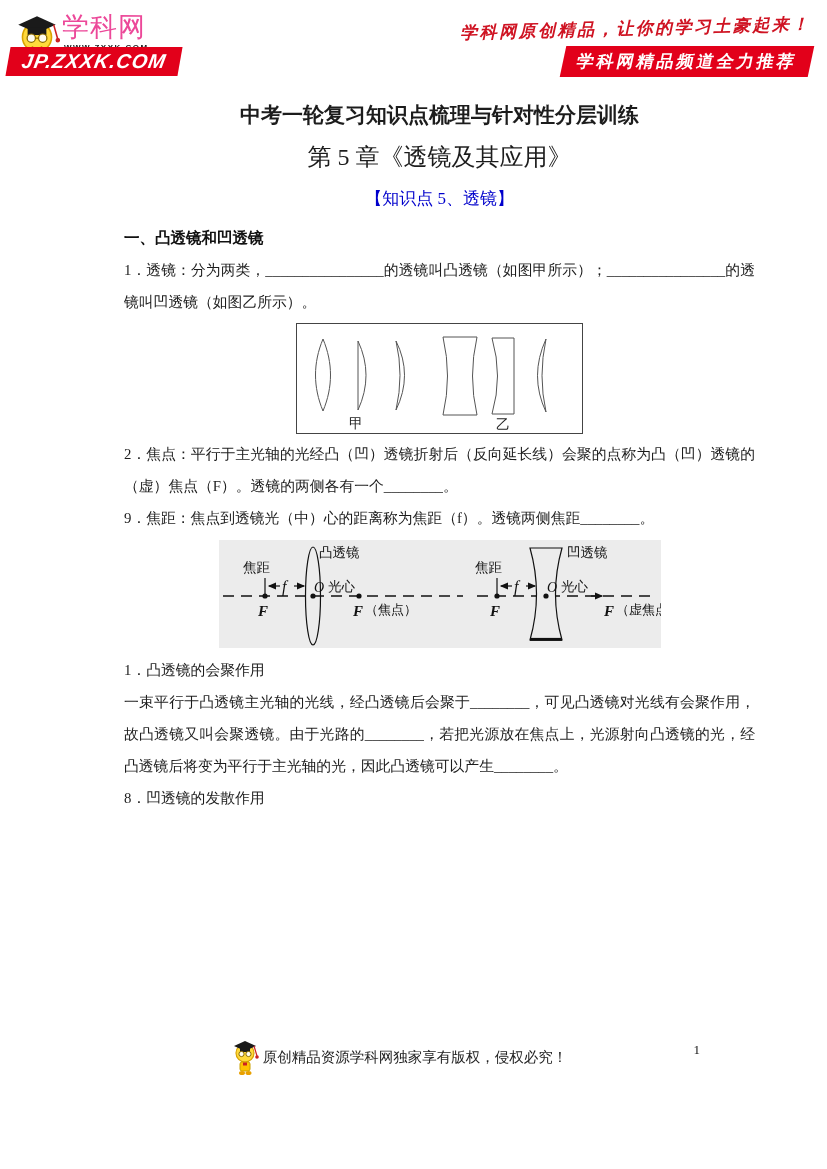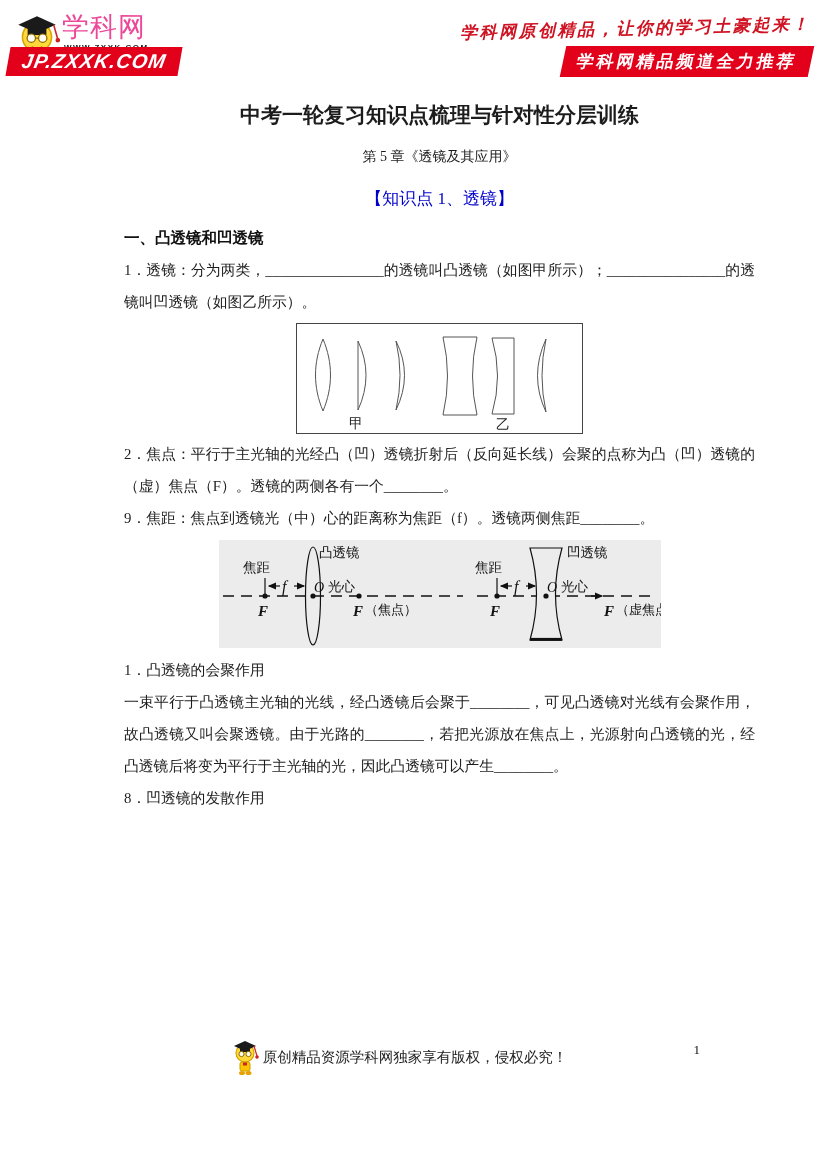--- a/index.html
+++ b/index.html
@@ -28,21 +28,21 @@
     letter-spacing:2.5px;transform:rotate(-1.5deg);white-space:nowrap;
   }
   .slogan-badge{
     position:absolute;right:16px;top:46px;background:#e2001a;transform:skewX(-12deg);
     padding:4px 14px;
   }
   .slogan-badge span{display:block;color:#fff;font-family:var(--sans);font-weight:bold;font-size:17px;letter-spacing:3px;white-space:nowrap;}
   
   .main{position:absolute;left:88px;top:100px;width:631px;margin-left:36px;}
   .title{text-align:center;font-weight:bold;font-size:21px;line-height:30px;margin:0 0 13px 0;}
-  .subtitle{text-align:center;font-size:14px;line-height:28px;margin:0 0 15px 0;}
+  .subtitle{text-align:center;font-size:24px;line-height:28px;margin:0 0 15px 0;}
   .kp{text-align:center;font-size:17px;line-height:26px;margin:0 0 10px 0;color:#0000cc;}
   .sec{font-family:Liberation Sans, sans-serif;font-weight:bold;font-size:15.5px;line-height:32px;margin:0;color:#111;}
   .sec2{margin-top:16px;}
   p.body{font-size:14.8px;line-height:32px;margin:0;text-align:justify;word-break:break-all;}
   .fig{display:block;margin:5px auto 4px auto;}
   .fig2wrap{margin:6px auto 2px auto;width:442px;}
   
   .footer{position:absolute;left:0;top:1036px;width:798px;display:flex;justify-content:center;align-items:center;}
   .footer svg{display:block;margin-right:2px;}
   .copyright{font-size:14.5px;color:#222;}
@@ -75,21 +75,21 @@
   </div>
   <div class="slogan-script">学科网原创精品，让你的学习土豪起来！</div>
   <div class="slogan-badge">
     <span>学科网精品频道全力推荐</span>
   </div>
 </div>
 
 <div class="main">
   <h1 class="title">中考一轮复习知识点梳理与针对性分层训练</h1>
   <div class="subtitle">第 5 章《透镜及其应用》</div>
-  <div class="kp">【知识点 1、透镜】</div>
+  <div class="kp">【知识点 5、透镜】</div>
 
   <div class="sec">一、凸透镜和凹透镜</div>
   <p class="body">1．透镜：分为两类，________________的透镜叫凸透镜（如图甲所示）；________________的透镜叫凹透镜（如图乙所示）。</p>
 
   <svg class="fig" width="287" height="111" viewBox="0 0 287 111">
     <rect x="0.5" y="0.5" width="286" height="110" fill="#fff" stroke="#444"></rect>
     <path d="M27,16 C37,40 37,64 27,88 C17,64 17,40 27,16 Z" fill="none" stroke="#555"></path>
     <path d="M62,18 L62,87 Q78,52 62,18 Z" fill="none" stroke="#555"></path>
     <path d="M100,18 Q117,52 100,87 Q108,52 100,18 Z" fill="none" stroke="#555"></path>
     <path d="M147,14 L181,14 Q172,53 181,92 L147,92 Q156,53 147,14 Z" fill="none" stroke="#555"></path>

